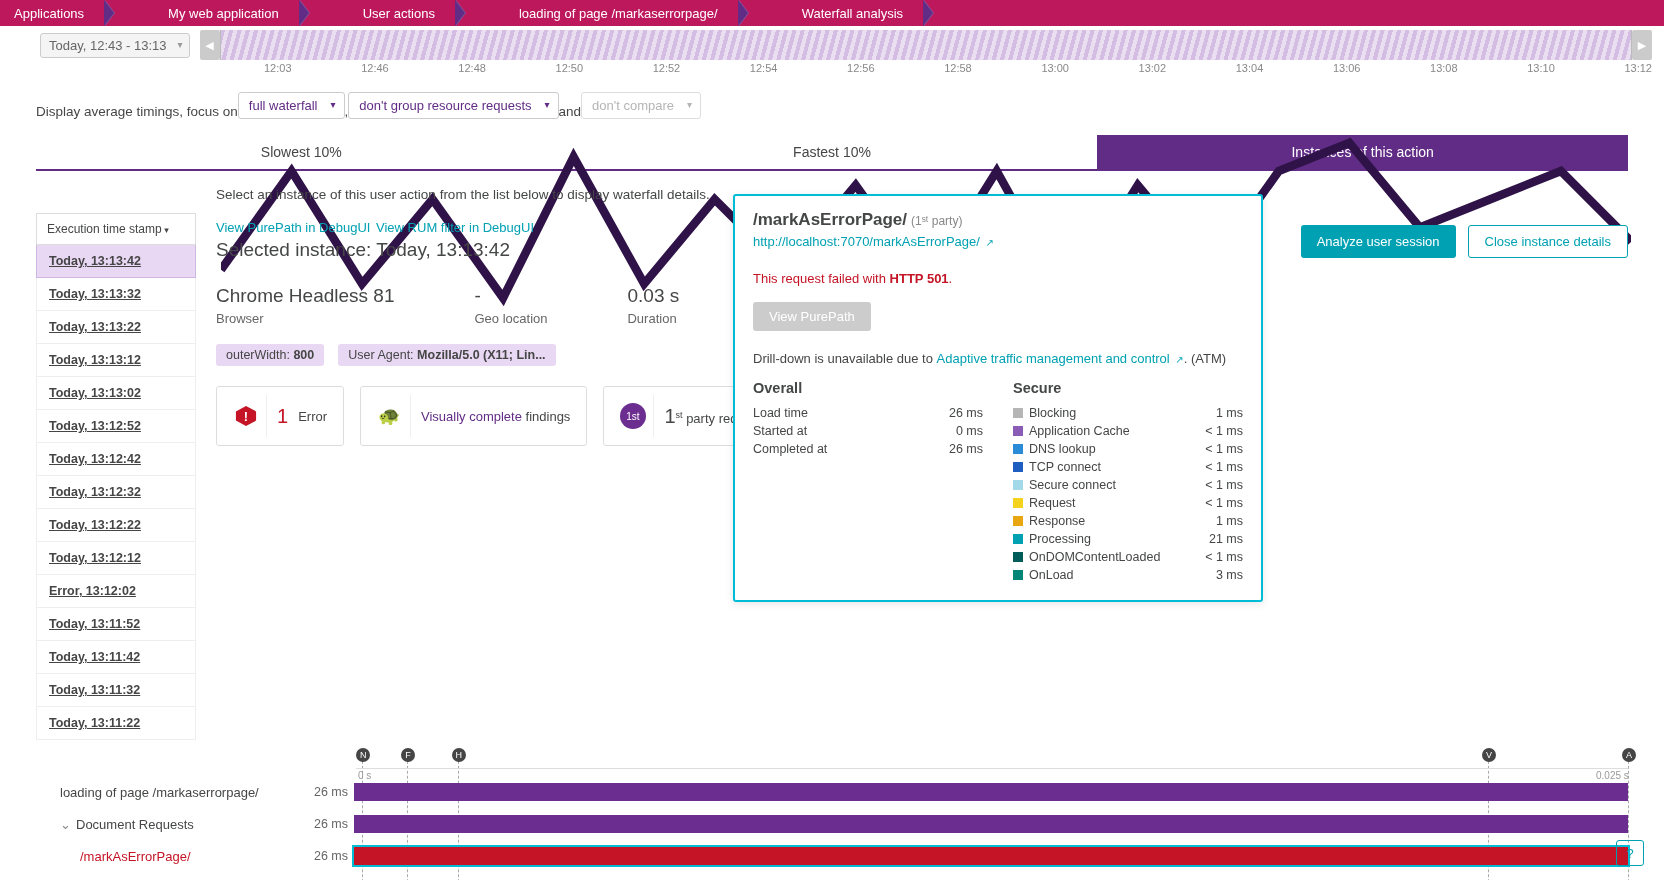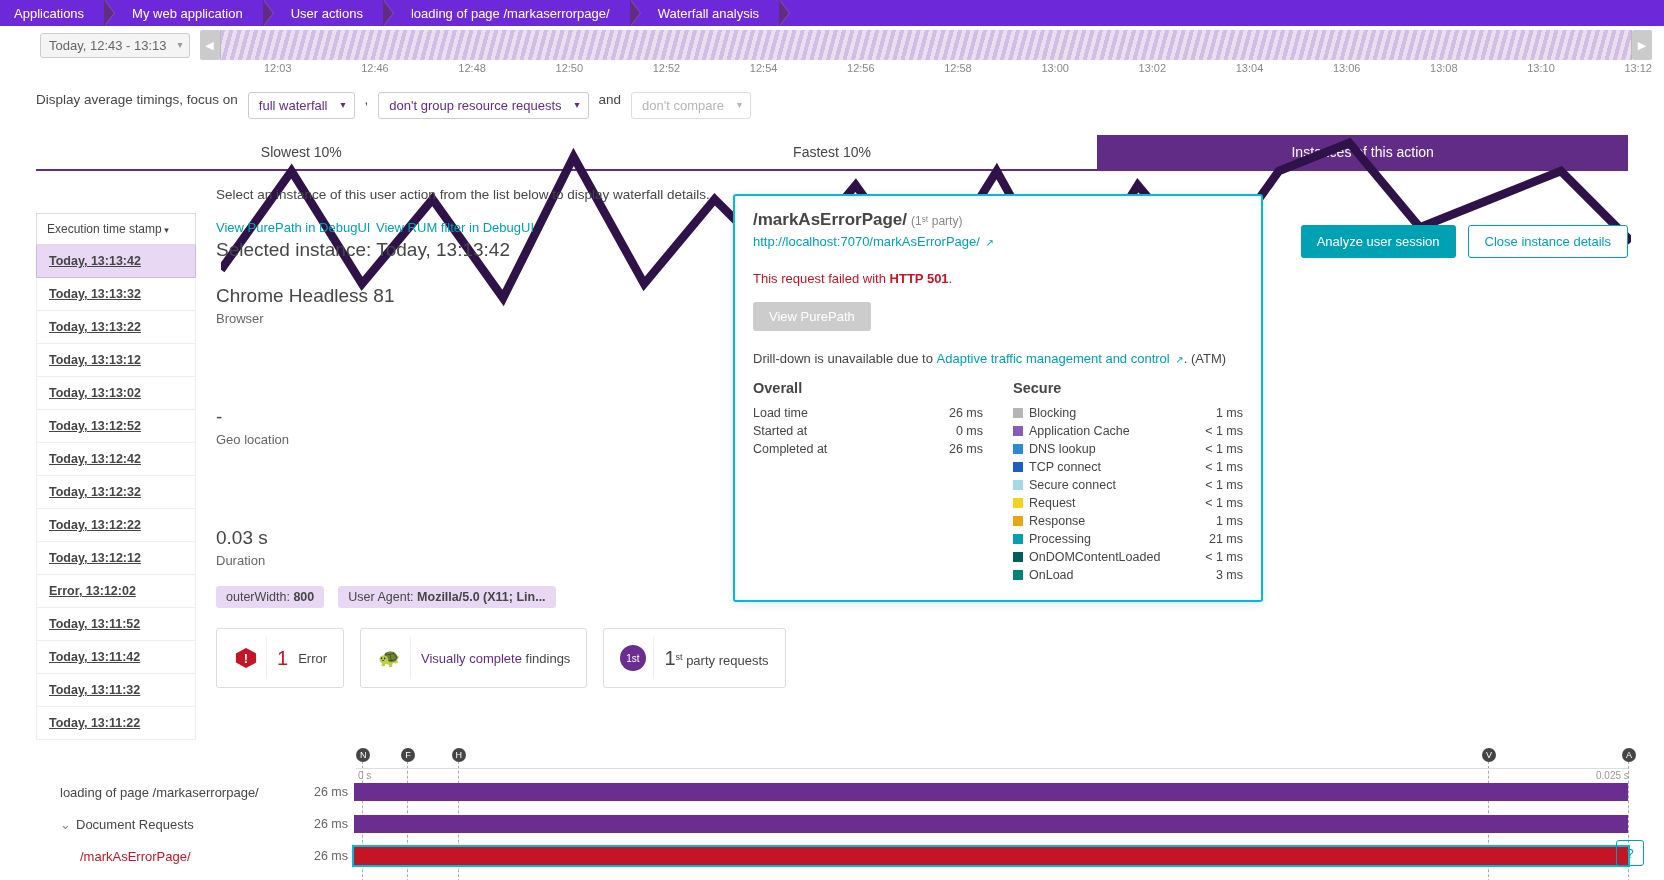--- a/index.html
+++ b/index.html
@@ -1,38 +1,38 @@
 <!DOCTYPE html>
 <html><head>
 <meta charset="utf-8">
 <style>
   * { box-sizing: border-box; margin: 0; padding: 0; font-family: -apple-system, BlinkMacSystemFont, "Segoe UI", sans-serif; }
   body { background: #fff; color: #454646; font-size: 13px; }
 
   
-  .breadcrumb { background:#6d28d9; height:26px; display:flex; align-items:stretch; color:#fff; font-size:13px; overflow:hidden;}
+  .breadcrumb { background:#be185d; height:26px; display:flex; align-items:stretch; color:#fff; font-size:13px; overflow:hidden;gap:36px;}
   .crumb { position:relative; display:flex; align-items:center; padding:0 20px 0 28px; cursor:pointer; white-space:nowrap; }
   .crumb::after { content:""; position:absolute; right:-10px; top:0; width:0; height:0; border-top:13px solid transparent; border-bottom:13px solid transparent; border-left:10px solid #612c85; z-index:1; }
   .crumb::before { content:""; position:absolute; right:-11px; top:0; width:0; height:0; border-top:13px solid transparent; border-bottom:13px solid transparent; border-left:10px solid #8156a3; z-index:1;}
   .crumb:first-child{padding-left:14px;}
 
   
   .timestrip { padding:4px 12px 0 40px; }
   .timestrip-row { display:flex; align-items:center; gap:0; }
   .btn-time { border:1px solid #ccc; border-radius:3px; padding:4px 22px 4px 8px; color:#666; position:relative; font-size:13px; background:#f4f4f4;}
   .btn-time::after{content:"▾"; position:absolute; right:6px; top:5px; font-size:10px; color:#999;}
   .spark { flex:1; height:30px; position:relative; border-left:1px solid #bbb; border-right:1px solid #bbb;
     background: repeating-linear-gradient(105deg,#d4bde3 0 4px,#eadff1 4px 8px); }
   .spark svg{position:absolute;inset:0;}
   .arrow-btn{width:20px;height:30px;background:#cbcbcb;display:flex;align-items:center;justify-content:center;color:#fff;cursor:pointer;border-radius:2px;font-size:11px;}
   .tick-row{display:flex;justify-content:space-between;padding:2px 0 0 4px;margin-left:220px;}
   .tick-row span{color:#888;font-size:11px;}
 
   
-  .filterbar { padding:18px 12px 8px 36px; display:flex; align-items:flex-start; gap:10px; font-size:13.5px; color:#454646;}
+  .filterbar { padding:18px 12px 8px 36px; display:flex; align-items:flex-end; font-size:13.5px; color:#454646;}
   .dd { border:1px solid #ccc; border-radius:3px; padding:5px 26px 5px 10px; color:#612c85; position:relative; cursor:pointer; font-size:13px;}
   .dd.disabled{color:#b5b5b5; border-color:#ddd; cursor:default;}
   .dd::after{content:"▾"; position:absolute; right:8px; top:6px; font-size:10px;}
 
   
   .tabs{display:flex;margin:8px 36px 0;}
   .tab{flex:1;text-align:center;padding:9px 0;font-size:14px;color:#454646;border-bottom:2px solid #612c85;cursor:pointer;}
   .tab.active{background:#612c85;color:#fff;border-bottom:2px solid #612c85;}
 
   
@@ -44,21 +44,21 @@
   .list-head::after{content:" ▾"; font-size:9px;}
   .inst{border:1px solid #eee;border-top:none;padding:9px 12px;font-size:12.5px;cursor:pointer;font-weight:600;color:#454545;text-decoration:underline;}
   .inst.sel{background:#e9d8f3;border-color:#ceb7e0;font-weight:700;}
 
   
   .main{flex:1; position:relative;}
   .hint{font-size:13.5px;color:#454646;margin-bottom:18px;}
   .links a{color:#00a1b2;text-decoration:none;margin-right:2px;font-size:13px;}
   .sel-instance{font-size:19px;color:#454646;margin-top:4px;}
 
-  .info-row{display:flex;gap:80px;margin-top:24px;flex-direction:column;}
+  .info-row{display:flex;gap:80px;margin-top:24px;}
   .info-col .top{font-size:19px;color:#454646;}
   .info-col .sub{font-size:13px;color:#666;margin-top:4px;}
 
   .tags{margin-top:18px;display:flex;gap:14px;}
   .tag{background:#e9d8f3;padding:4px 10px;border-radius:3px;font-size:12.5px;color:#454646;}
   .tag b{font-weight:700;}
 
   .cards{display:flex;gap:16px;margin-top:20px;}
   .card{border:1px solid #ddd;border-radius:3px;display:flex;align-items:center;gap:10px;padding:8px 16px 8px 8px;}
   .icon-sq{width:42px;height:42px;display:flex;align-items:center;justify-content:center;border-right:1px solid #eee;font-size:18px;}

